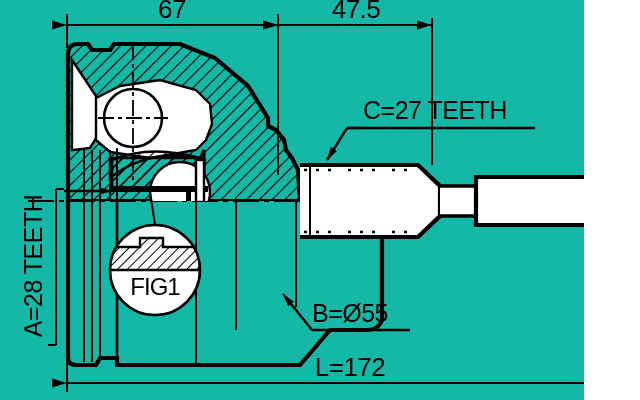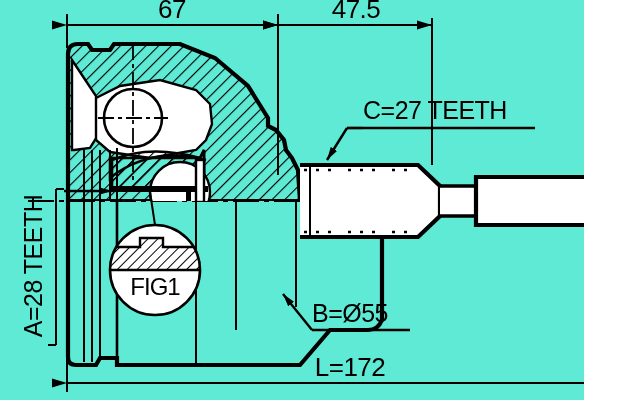--- a/index.html
+++ b/index.html
@@ -7,21 +7,21 @@
     padding: 0;
     background: #ffffff;
   }
   body {
     font-family: "Liberation Sans", sans-serif;
   }
   #drawing-root {
     position: relative;
     width: 584px;
     height: 400px;
-    background: #5eead4;
+    background: #14b8a6;
     overflow: hidden;
   }
   #cad-svg {
     display: block;
     width: 640px;
     height: 400px;
   }
   .dim-text {
     font-family: "Liberation Sans", sans-serif;
     font-size: 26px;

